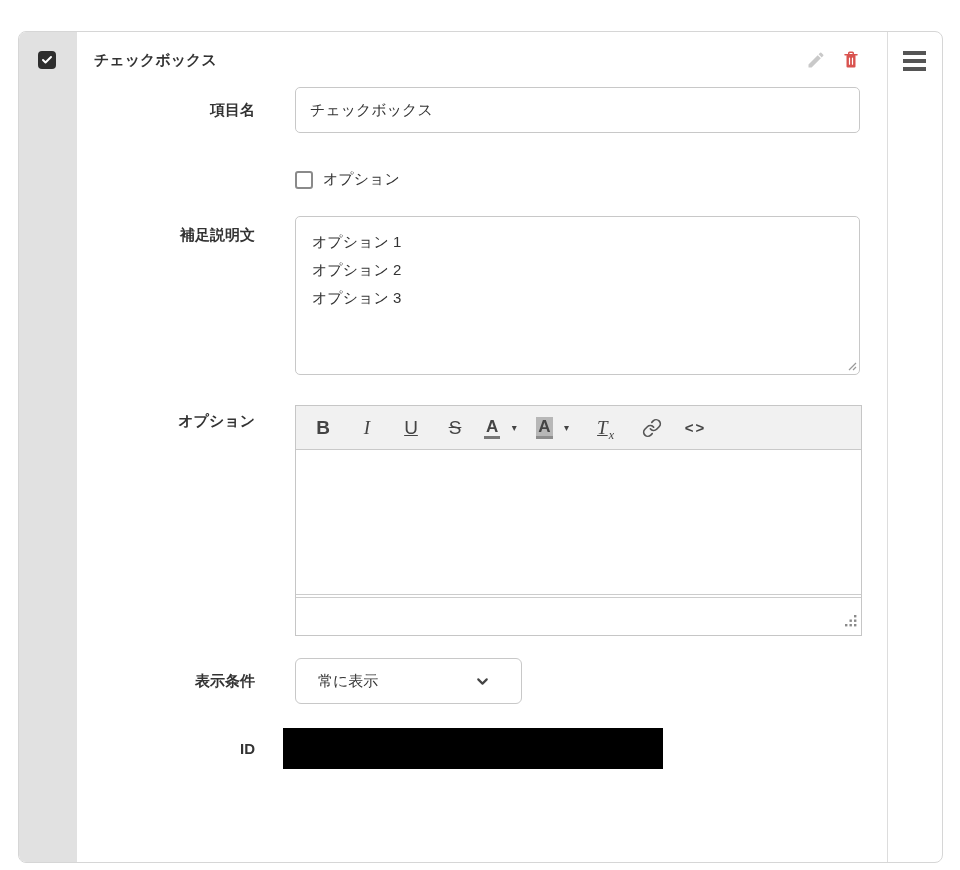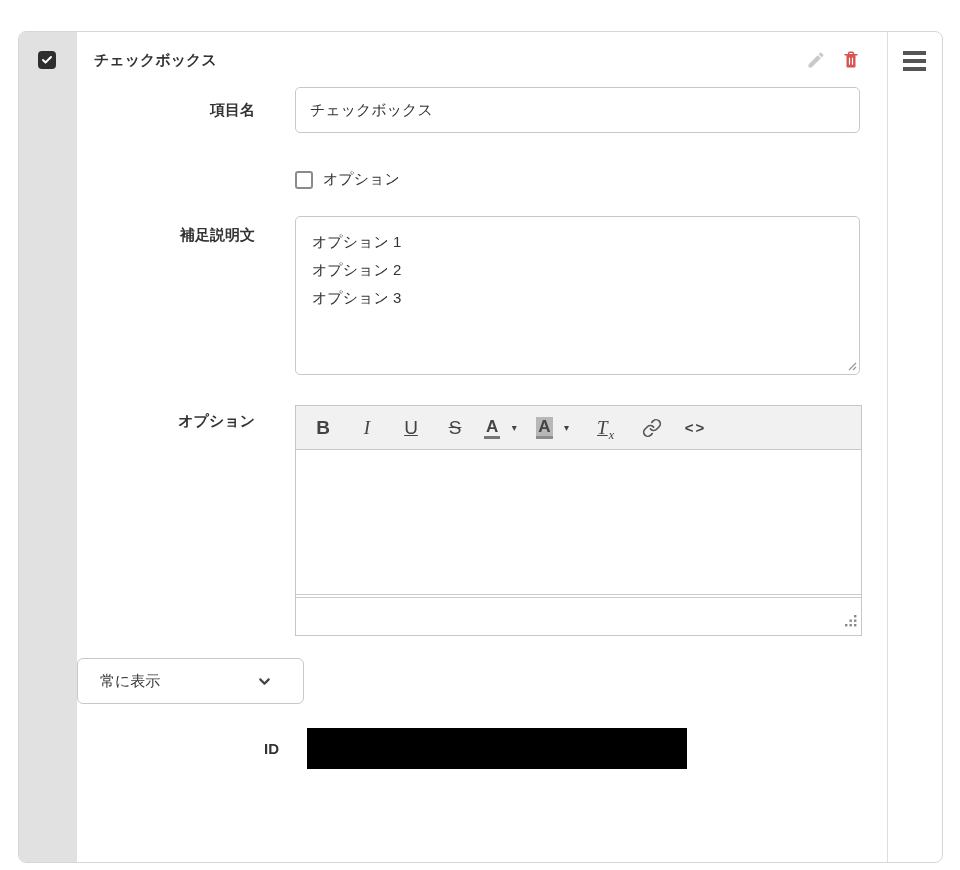--- a/index.html
+++ b/index.html
@@ -72,21 +72,21 @@
   .editor-status { height:38px; border-top:1px solid #ccc; margin-top:2px; position:relative; }
   .sb-grip { position:absolute; right:4px; bottom:4px; cursor:nwse-resize; }
 
   .row-cond { margin-top:22px; }
   .row-cond .lbl { line-height:46px; }
   .select-box { width:227px; height:46px; border:1px solid #c8c8c8; border-radius:6px;
     display:flex; align-items:center; padding:0 30px 0 22px; cursor:pointer; background:#fff; }
   .select-value { font-size:15px; color:#333; }
   .select-chevron { margin-left:auto; display:flex; }
 
-  .row-id { margin-top:24px;margin-left:24px; }
+  .row-id { margin-top:24px; }
   .row-id .lbl { line-height:41px; }
   .redaction { width:380px; height:41px; background:#000; margin-left:-12px; }
 
   .row-done { margin-top:16px; display:flex; justify-content:flex-end; padding-right:29px; }
   .done-btn { width:67px; height:41px; background:#fff; border:2px solid #184287; border-radius:4px;
     color:#184287; font-size:15px; font-family:inherit; cursor:pointer; }
 </style>
 </head>
 <body>
 
@@ -190,20 +190,21 @@
                 <rect x="5.5" y="10" width="2.4" height="2.4" fill="#8a8a8a"></rect>
                 <rect x="10" y="10" width="2.4" height="2.4" fill="#8a8a8a"></rect>
               </svg>
             </span>
           </div>
         </div>
       </div>
     </div>
 
     <div class="row row-cond">
+      <div class="lbl">表示条件</div>
       <div class="ctl">
         <div class="select-box">
           <span class="select-value">常に表示</span>
           <span class="select-chevron">
             <svg width="17" height="17" viewBox="0 0 24 24" fill="none" stroke="#444" stroke-width="3" stroke-linecap="round" stroke-linejoin="round">
                 <polyline points="6 9 12 15 18 9"></polyline>
               </svg>
           </span>
         </div>
       </div>

